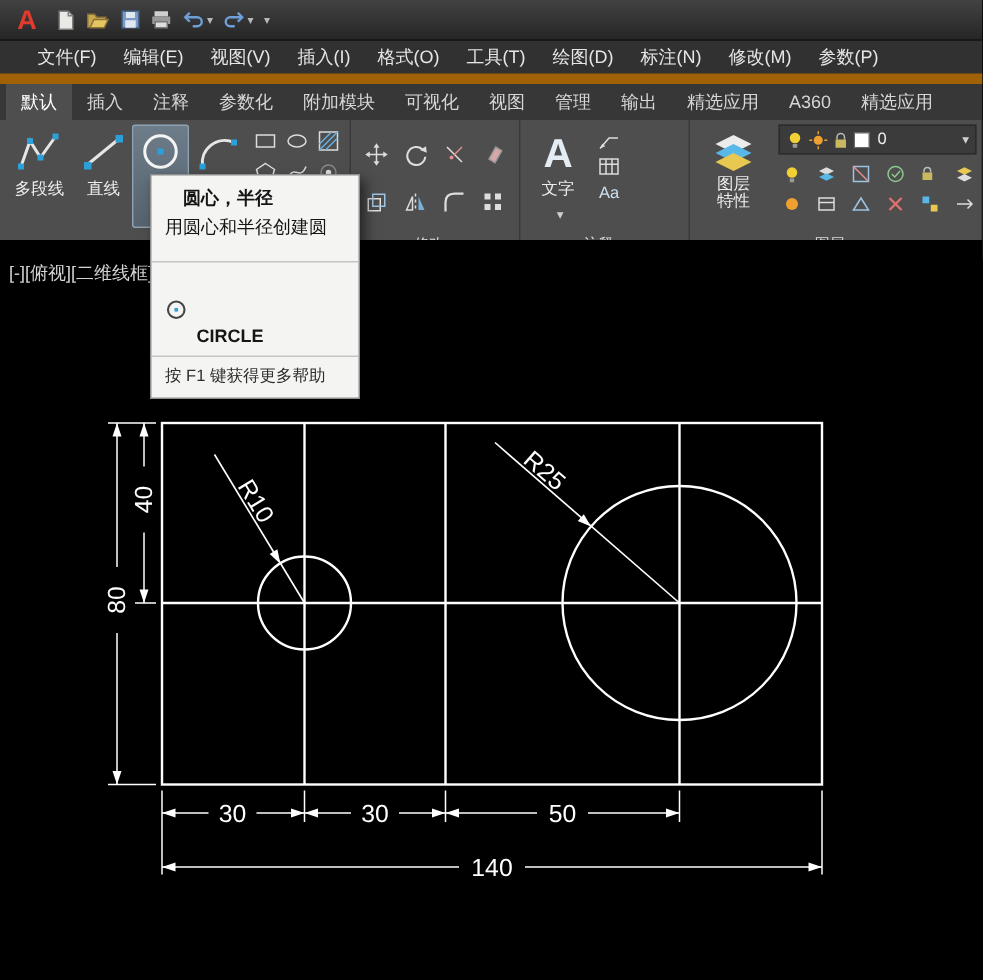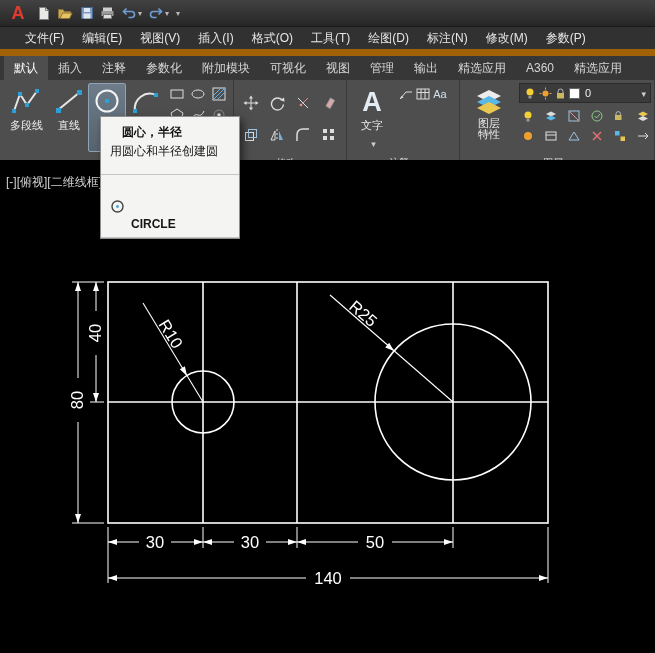--- a/index.html
+++ b/index.html
@@ -297,21 +297,21 @@
 
   <div class="panel" style="width:112px">
     <div class="panel-content">
       <div class="big-btn" style="width:38px">
         <svg class="icon32" viewBox="0 0 32 30">
             <text x="16" y="25" text-anchor="middle" font-size="27" font-weight="bold" fill="#e4ecf4" font-family="Liberation Sans, sans-serif">A</text>
           </svg>
         <span class="lbl">文字</span>
         <span class="caret"></span>
       </div>
-      <div style="display:flex;flex-direction:row;gap:0;margin-left:3px;margin-top:2px;">
+      <div style="display:flex;flex-direction:column;gap:0;margin-left:3px;margin-top:2px;">
         <span class="mini">
             <svg width="16" height="16">
               <path d="M2 13 L8 6 H14" fill="none" stroke="#ddd"></path>
               <polygon points="2,13 5.5,11.5 3.5,9.8" fill="#ddd"></polygon>
             </svg>
           </span>
         <span class="mini">
             <svg width="16" height="16">
               <rect x="2" y="3" width="12" height="10" fill="none" stroke="#ddd"></rect>
               <line x1="2" y1="6.5" x2="14" y2="6.5" stroke="#ddd"></line>
@@ -528,13 +528,14 @@
   <div class="tt-desc">用圆心和半径创建圆</div>
   <div class="tt-divider"></div>
   <div class="tt-cmd">
     <svg width="15" height="15">
         <circle cx="7.5" cy="7.5" r="5.5" fill="none" stroke="#444" stroke-width="1.4"></circle>
         <rect x="6.3" y="6.3" width="2.4" height="2.4" fill="#2da0d8"></rect>
       </svg>
     <span class="tt-cmd-label">CIRCLE</span>
   </div>
   <div class="tt-divider"></div>
+  <div class="tt-help">按 F1 键获得更多帮助</div>
 </div>
 
 </body></html>

